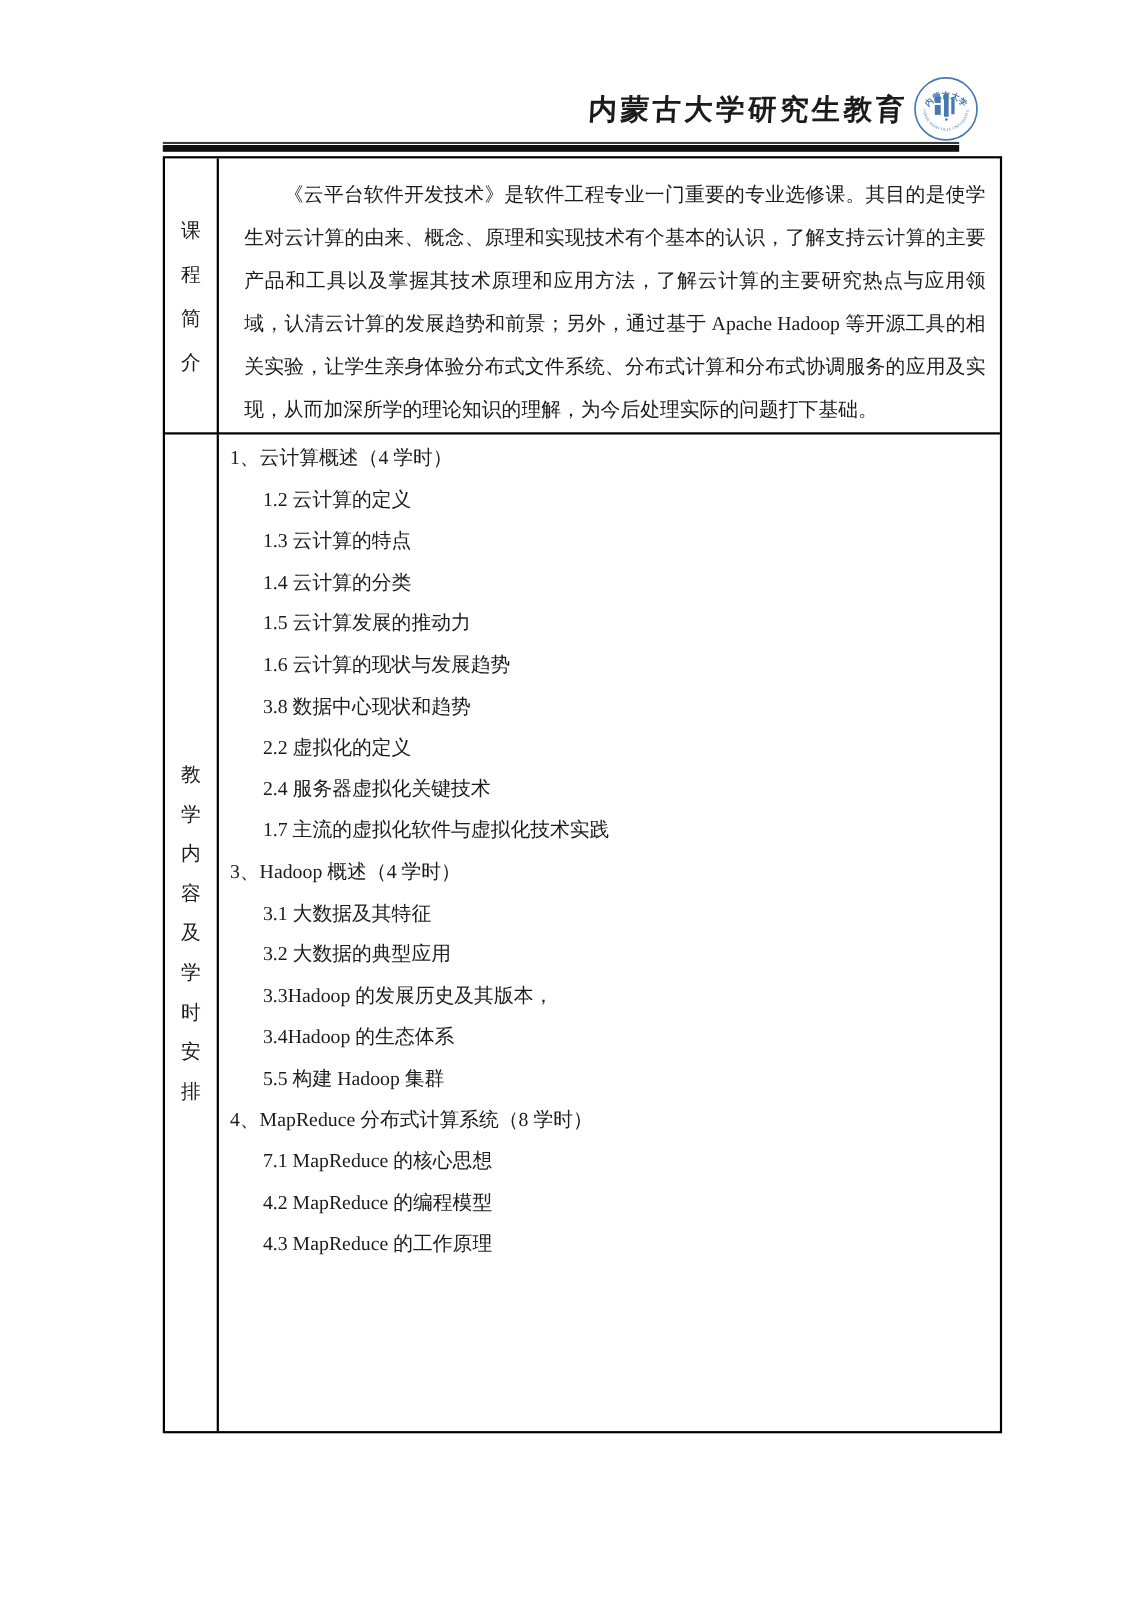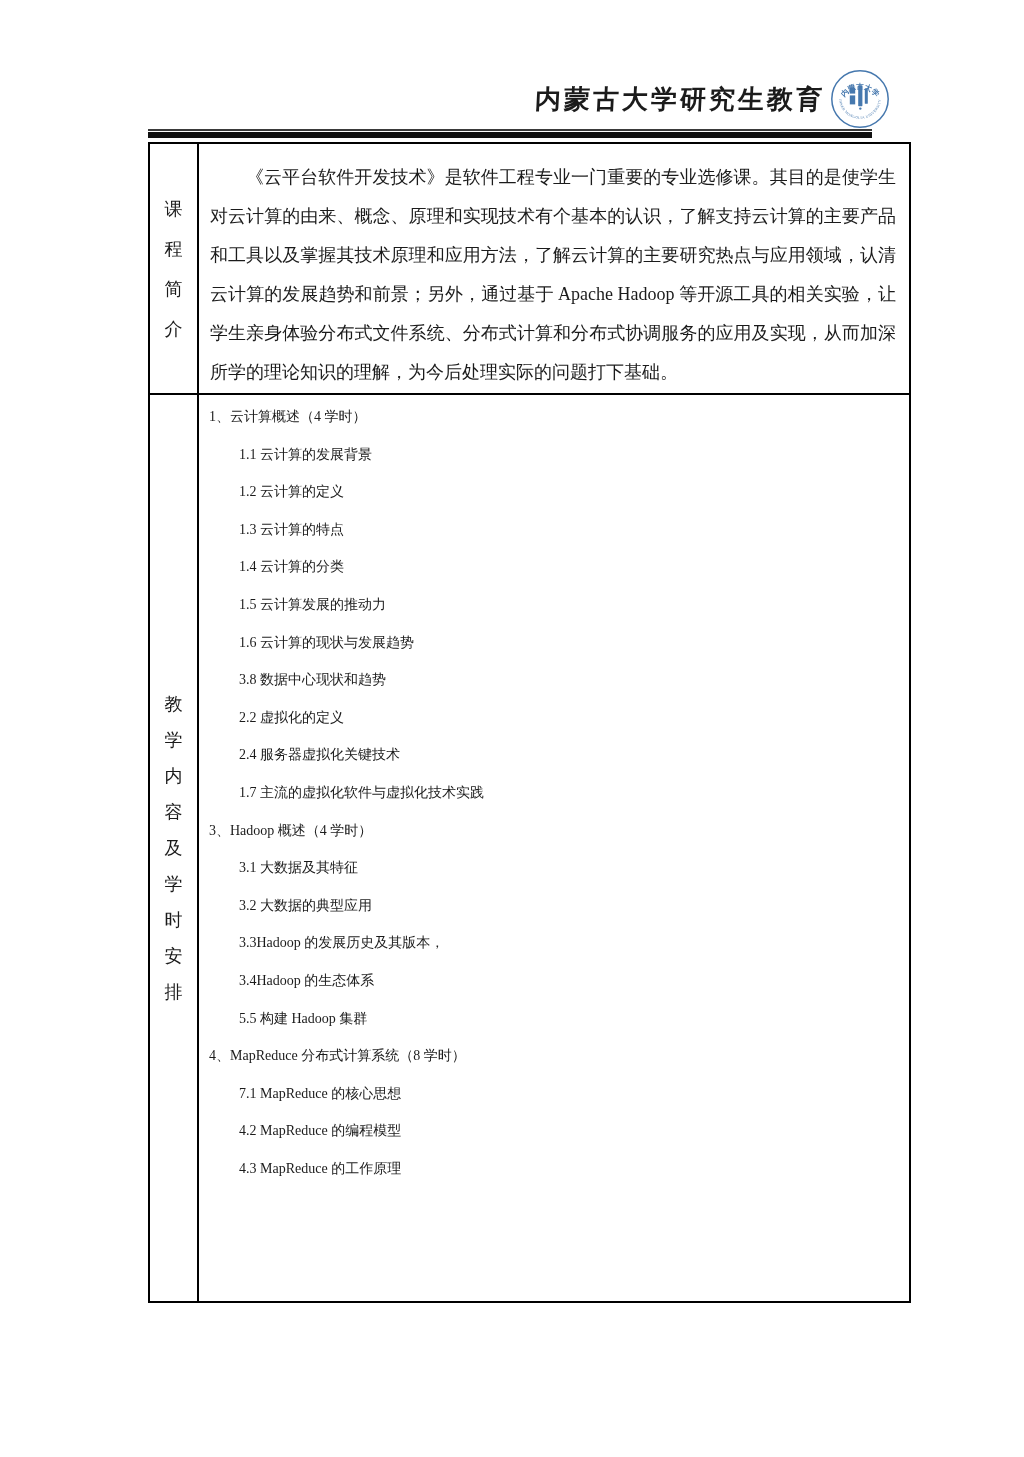--- a/index.html
+++ b/index.html
@@ -67,34 +67,34 @@
   }
   .row1{border-bottom:2px solid #000;}
   .vchar{
     font-size:18px;
     text-align:center;
   }
   .vchar-lg{line-height:40px;}
   .vchar-sm{line-height:36px;}
 
   .intro-cell{
-    padding:14px 13px 0 11px;
+    padding:14px 13px 0 23px;
   }
   .intro-paragraph{
     font-size:18px;
     line-height:39px;
     text-align:justify;
     text-indent:2em;
   }
 
   .outline-cell{
     padding:3px 10px 0 0;
   }
   .o-item{
-    font-size:14px;
+    font-size:18px;
     line-height:37.6px;
     white-space:nowrap;
   }
   .o-item.l1{padding-left:10px;}
   .o-item.l2{padding-left:40px;}
 </style>
 </head>
 <body>
 
 <div class="page">
@@ -147,21 +147,20 @@
         <div class="vchar vchar-sm">及</div>
         <div class="vchar vchar-sm">学</div>
         <div class="vchar vchar-sm">时</div>
         <div class="vchar vchar-sm">安</div>
         <div class="vchar vchar-sm">排</div>
       </div>
 
     <div class="cell outline-cell">
       <div>
           <div class="o-item l1">1、云计算概述（4 学时）</div>
-          <div class="o-item l2">1.1 云计算的发展背景</div>
           <div class="o-item l2">1.2 云计算的定义</div>
           <div class="o-item l2">1.3 云计算的特点</div>
           <div class="o-item l2">1.4 云计算的分类</div>
           <div class="o-item l2">1.5 云计算发展的推动力</div>
           <div class="o-item l2">1.6 云计算的现状与发展趋势</div>
           <div class="o-item l2">3.8 数据中心现状和趋势</div>
           <div class="o-item l2">2.2 虚拟化的定义</div>
           <div class="o-item l2">2.4 服务器虚拟化关键技术</div>
           <div class="o-item l2">1.7 主流的虚拟化软件与虚拟化技术实践</div>
           <div class="o-item l1">3、Hadoop 概述（4 学时）</div>

